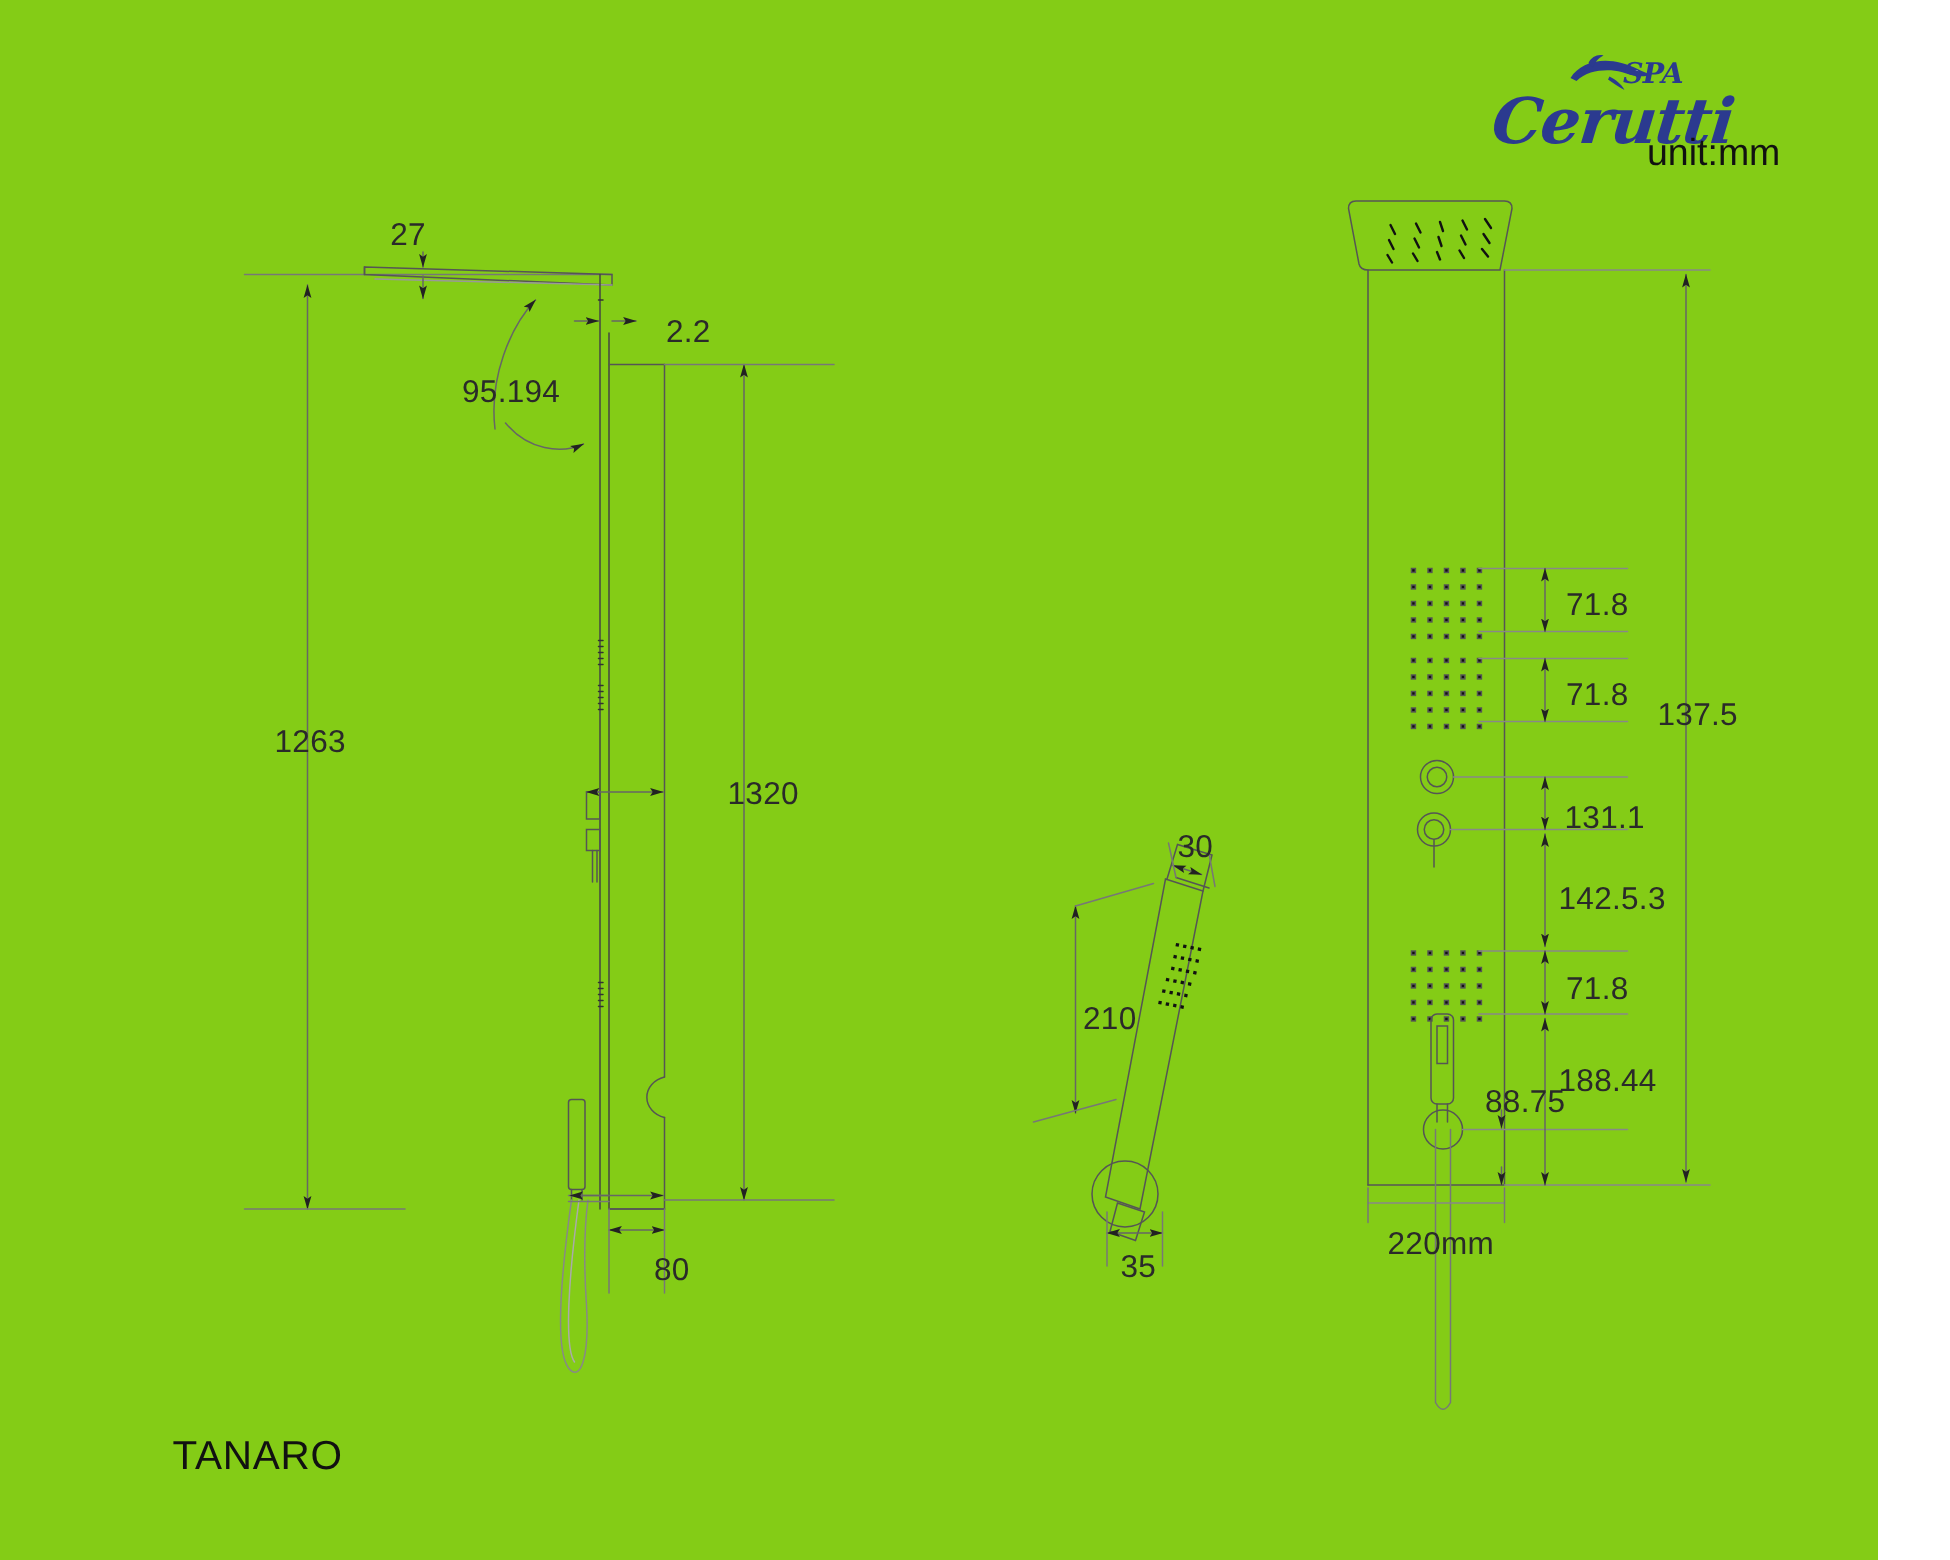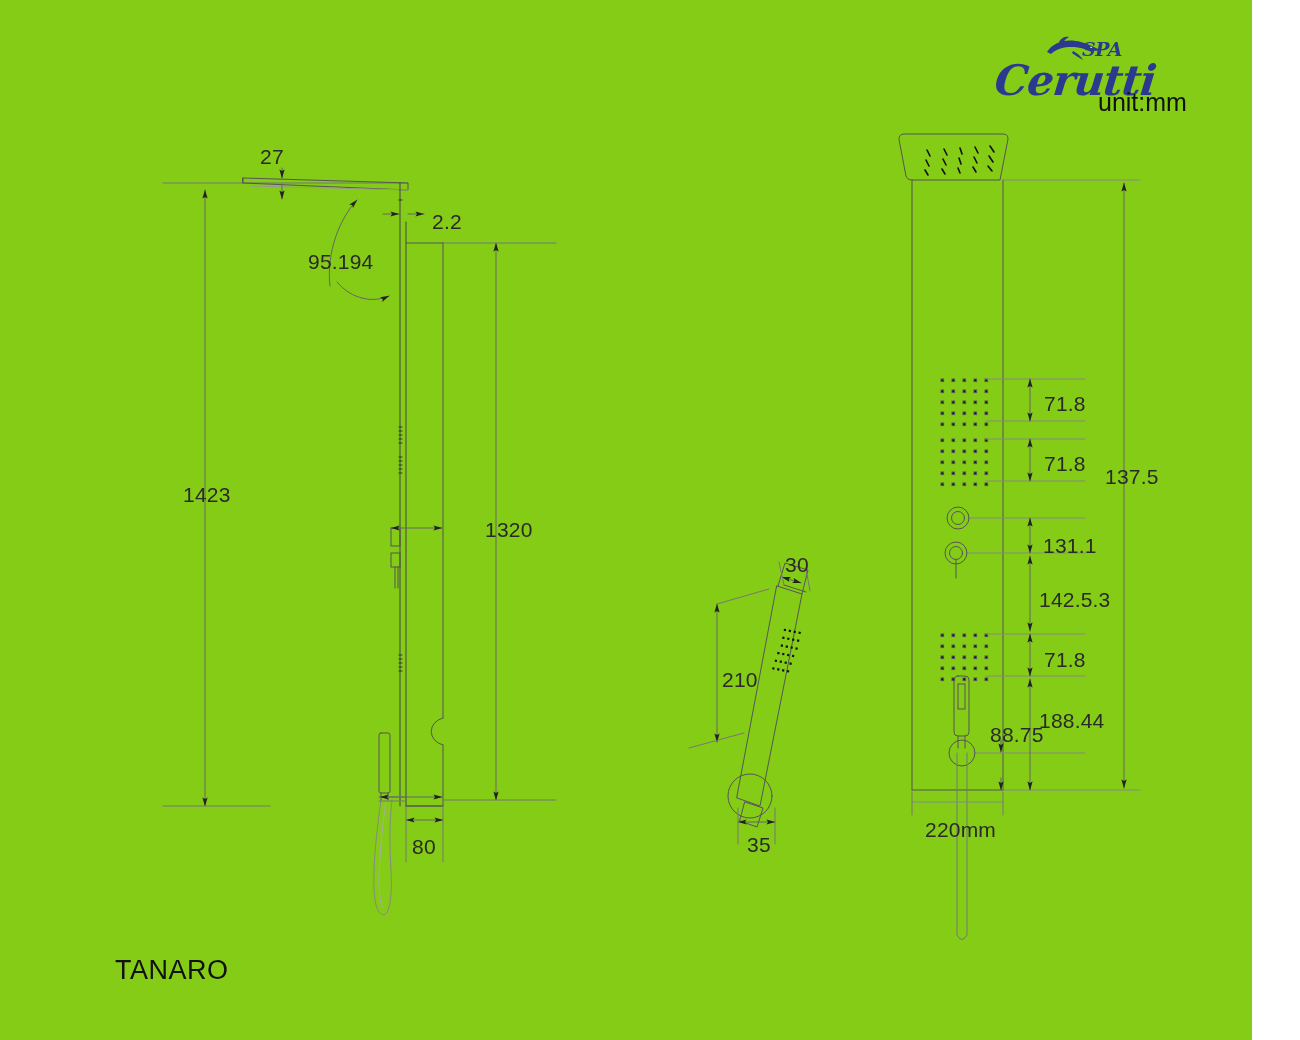--- a/index.html
+++ b/index.html
@@ -374,25 +374,25 @@
     </svg>
     <div id="logo-spa">SPA</div>
     <div id="logo-word">Cerutti</div>
   </div>
 
   <div id="unit-label">unit:mm</div>
   <div id="model-label">TANARO</div>
 
   <div id="dim-labels">
       <div class="dim-text" style="left: 272px; top: 145px; transform: translateX(-50%);">27</div>
-      <div class="dim-text" style="left: 432px; top: 210px;">2.2</div>
+      <div class="dim-text" style="left: 444px; top: 210px;">2.2</div>
       <div class="dim-text" style="left: 308px; top: 250px;">95.194</div>
-      <div class="dim-text" style="left: 183px; top: 483px;">1423</div>
+      <div class="dim-text" style="left: 183px; top: 483px;">1263</div>
       <div class="dim-text" style="left: 485px; top: 518px;">1320</div>
-      <div class="dim-text" style="left: 412px; top: 835px; text-align: right;">80</div>
+      <div class="dim-text" style="left: 436px; top: 835px; text-align: right;">80</div>
       <div class="dim-text" style="left: 785px; top: 553px;">30</div>
       <div class="dim-text" style="left: 722px; top: 668px;">210</div>
       <div class="dim-text" style="left: 747px; top: 833px; text-align: right;">35</div>
       <div class="dim-text" style="left: 1044px; top: 392px;">71.8</div>
       <div class="dim-text" style="left: 1044px; top: 452px;">71.8</div>
       <div class="dim-text" style="left: 1105px; top: 465px;">137.5</div>
       <div class="dim-text" style="left: 1043px; top: 534px;">131.1</div>
       <div class="dim-text" style="left: 1039px; top: 588px;">142.5.3</div>
       <div class="dim-text" style="left: 1044px; top: 648px;">71.8</div>
       <div class="dim-text" style="left: 1039px; top: 709px;">188.44</div>

